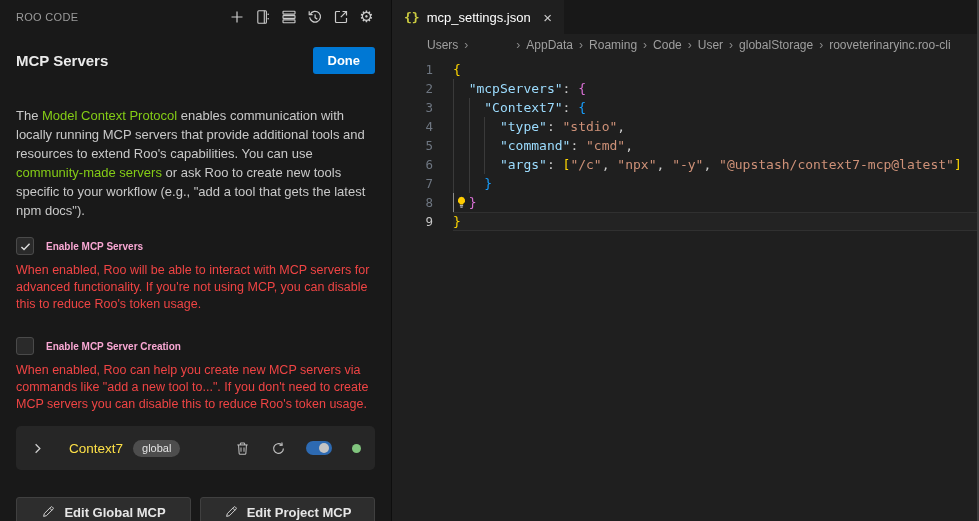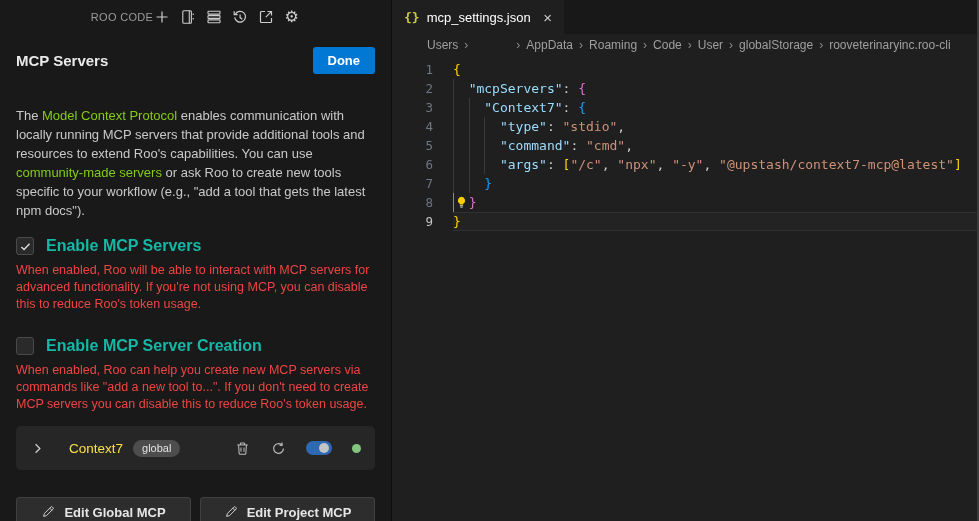--- a/index.html
+++ b/index.html
@@ -9,21 +9,21 @@
   .app {
     position: relative; width: 979px; height: 521px;
     display: flex; overflow: hidden; background: #191919;
   }
 
   
   .sidebar {
     width: 391px; flex-shrink: 0; background: #191919;
     padding: 0 16px; position: relative;
   }
-  .topbar { height: 34px; display: flex; align-items: center; justify-content: center; }
+  .topbar { height: 34px; display: flex; align-items: center; justify-content: space-between; }
   .ext-title { font-size: 11px; color: #9b9b9b; letter-spacing: .3px; }
   .topbar-icons { display: flex; align-items: center; gap: 9px; }
   .tb-icon { width: 17px; height: 17px; display: flex; align-items: center; justify-content: center; color: #cccccc; cursor: pointer; }
   .tb-icon svg { stroke: #cccccc; }
   .gear-glyph { font-size: 16px; line-height: 16px; color: #cccccc; }
 
   .title-row { margin-top: 12px; height: 28px; display: flex; align-items: center; justify-content: space-between; }
   .page-title { margin: 0; font-size: 15px; font-weight: bold; color: #eaeaea; }
   .done-btn {
     background: #0078d4; color: #ffffff; border: none; border-radius: 3px;
@@ -36,21 +36,21 @@
 
   .toggle-block { margin-top: 17px; }
   .toggle-row { display: flex; align-items: center; gap: 12px; }
   .checkbox {
     width: 18px; height: 18px; border-radius: 3px; background: #2a2a2a;
     border: 1px solid #4a4a4a; display: flex; align-items: center; justify-content: center;
     cursor: pointer; flex-shrink: 0;
   }
   .checkbox svg { display: none; }
   .checkbox.checked svg { display: block; }
-  .toggle-label { font-size: 16px; font-weight: bold; color: #14b8a6; }
+  .toggle-label { font-size: 10px; font-weight: bold; color: #f9a8d4; }
   .toggle-desc { margin: 7px 0 0; font-size: 12.5px; line-height: 17px; color: #ef4444; }
 
   .server-card {
     margin-top: 13px; height: 44px; background: #262626; border-radius: 5px;
     display: flex; align-items: center; padding: 0 14px;
   }
   .chevron { width: 16px; height: 16px; display: flex; align-items: center; cursor: pointer; }
   .server-name { margin-left: 23px; font-size: 13.5px; color: #fde047; }
   .scope-badge {
     margin-left: 10px; background: #4d4d4d; color: #e3e3e3; font-size: 11px;

